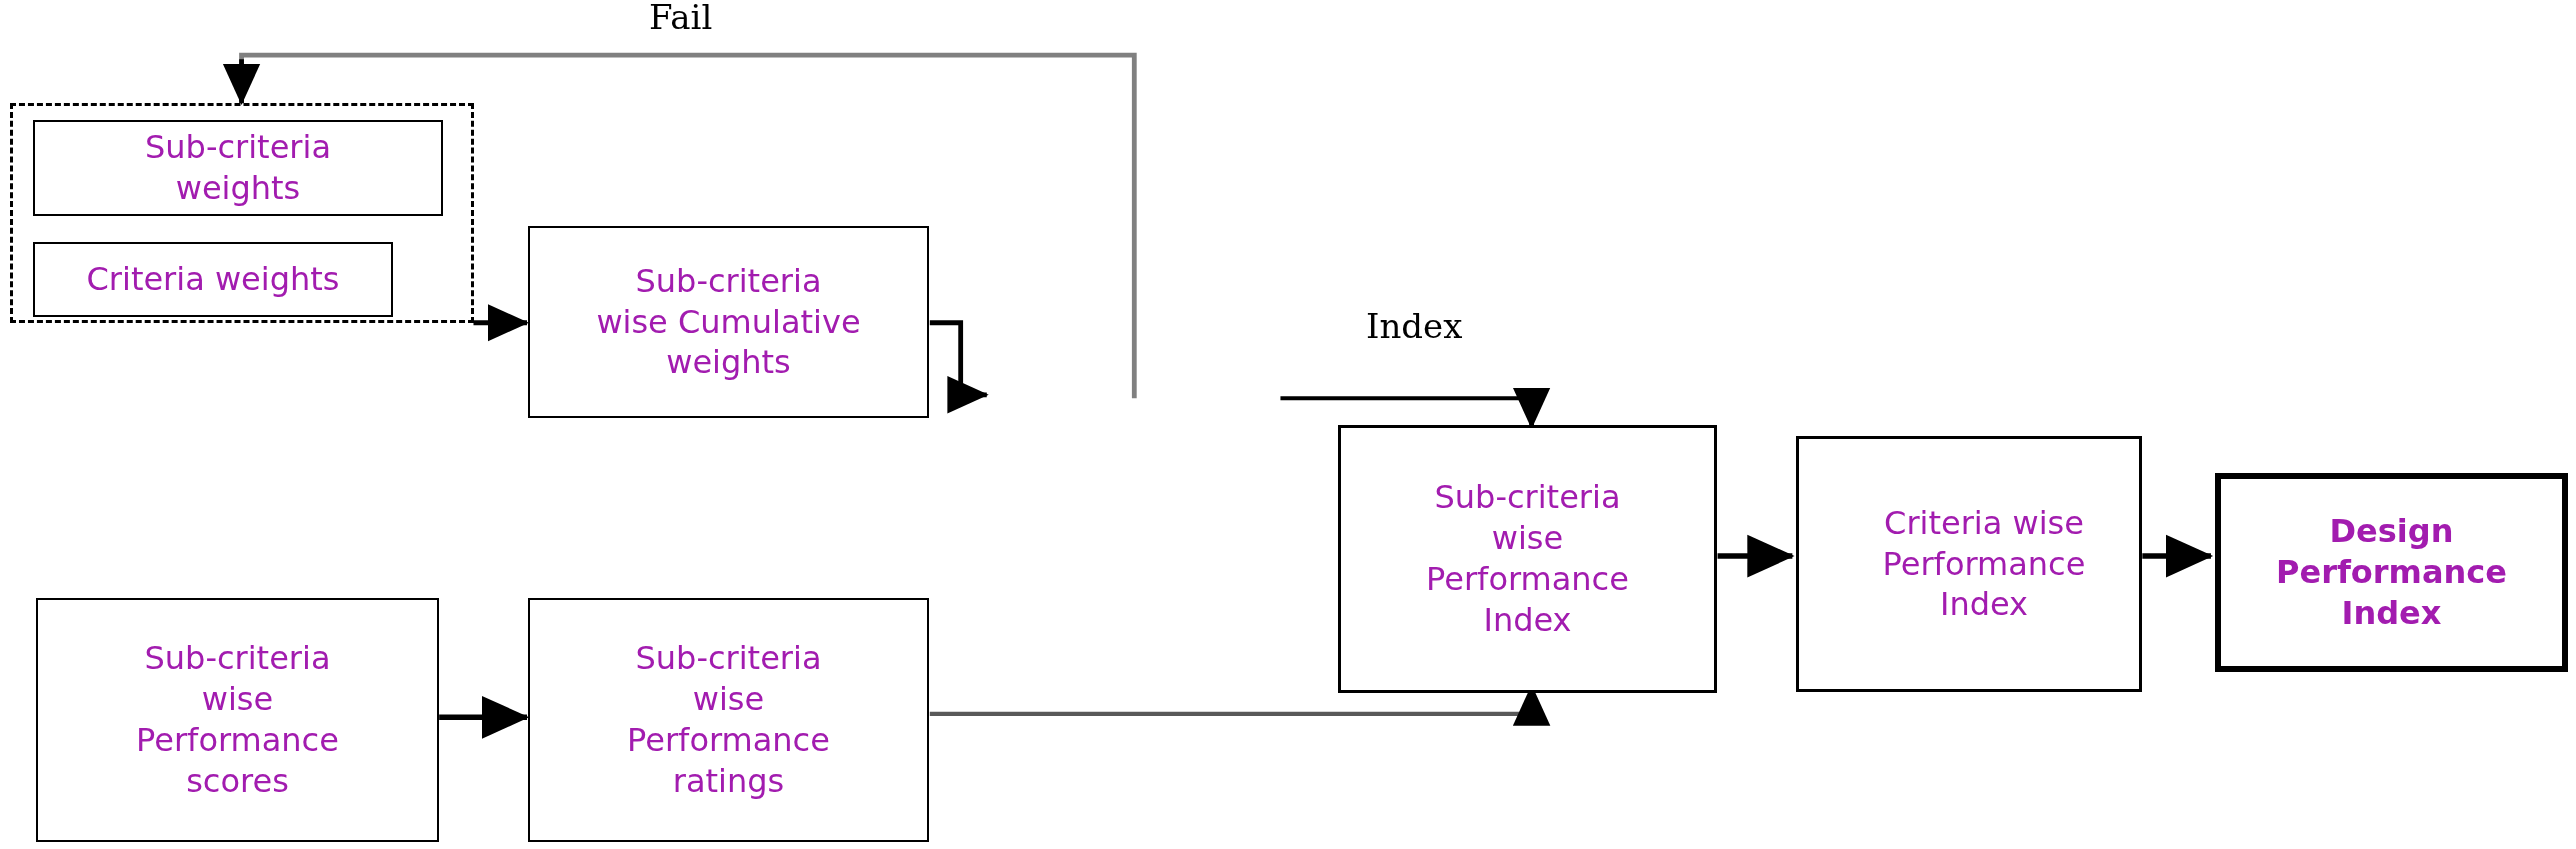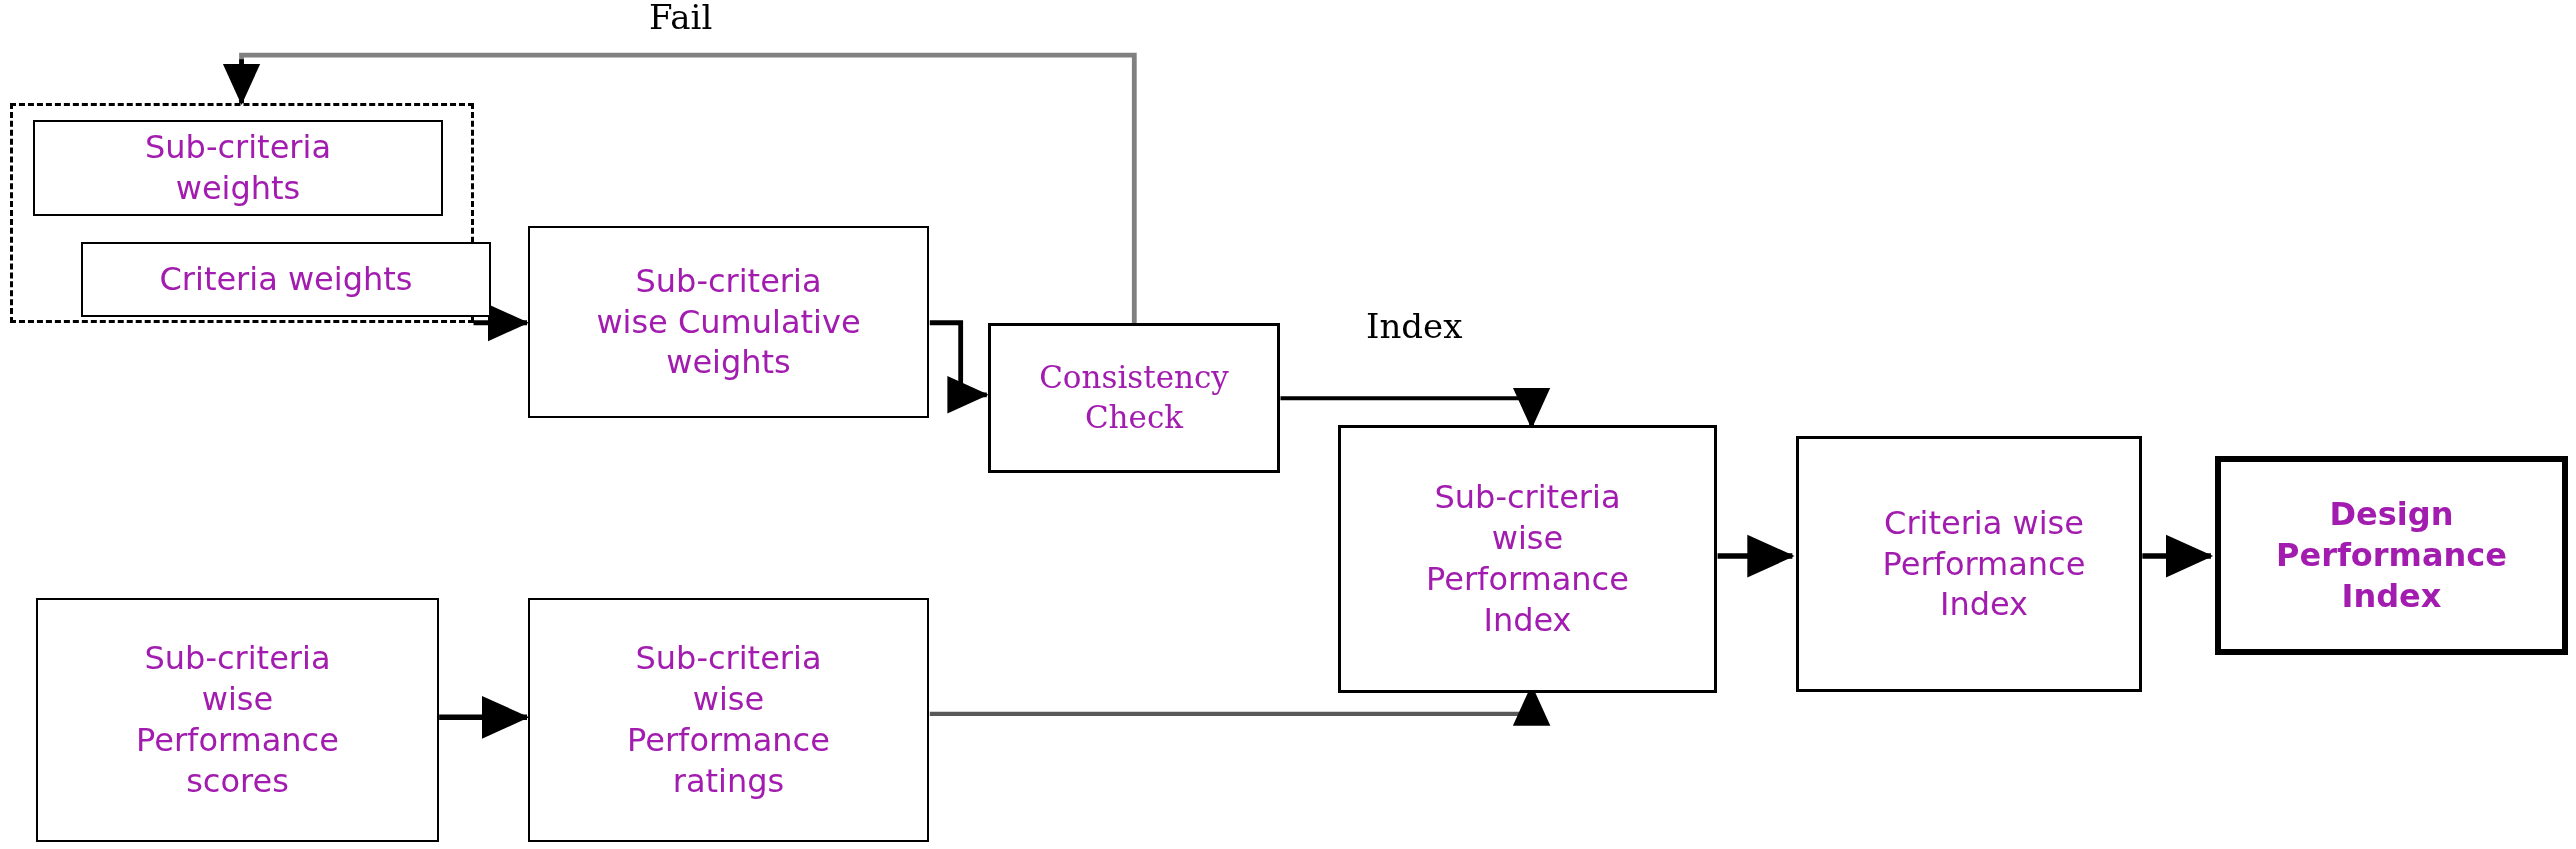--- a/index.html
+++ b/index.html
@@ -37,21 +37,21 @@
     white-space: pre-line;
   }
   .node.sans {
     font-family: "DejaVu Sans", sans-serif;
   }
   .node.serif {
     font-family: "DejaVu Serif", serif;
   }
   .bd-thin   { border: 2.1px solid #000000; }
   .bd-medium { border: 3.4px solid #000000; }
-  .bd-heavy  { border: 6.2px solid #000000; }
+  .bd-heavy  { border: 6.2px solid #000000; margin-top: 17px; }
   .group-dashed {
     position: absolute;
     box-sizing: border-box;
     border: 3.4px dashed #000000;
     background: transparent;
   }
   .edge-label {
     position: absolute;
     font-family: "DejaVu Serif", serif;
     color: #000000;
@@ -104,28 +104,26 @@
       <path d="M1355,1040 L2232,1040 L2232,1012" fill="none" stroke="#595959" stroke-width="6"></path>
       <path d="M2232,1042 L2232,1000" fill="none" stroke="#000000" stroke-width="7" marker-end="url(#arrowBlack)"></path>
     </g>
   </svg>
 
   <div class="group-dashed" style="left:9.6px; top:103px; width:464px; height:220px;"></div>
 
   <div class="node sans bd-thin" style="left:33px; top:120px; width:410px; height:96px; font-size:32px;">Sub-criteria
 weights</div>
 
-  <div class="node sans bd-thin" style="left:33px; top:242px; width:410px; height:75px; font-size:32px;margin-left:48px;">Criteria weights</div>
+  <div class="node sans bd-thin" style="left:33px; top:242px; width:360px; height:75px; font-size:32px;">Criteria weights</div>
 
   <div class="node sans bd-thin" style="left:528px; top:226px; width:401px; height:192px; font-size:32px;">Sub-criteria
 wise Cumulative
 weights</div>
 
-  <div class="node serif bd-medium" style="left:988px; top:323px; width:292px; height:150px; font-size:31px;">Consistency
-Check</div>
 
   <div class="node sans bd-medium" style="left:1338px; top:425px; width:379px; height:268px; font-size:32px;">Sub-criteria
 wise
 Performance
 Index</div>
 
   <div class="node sans bd-medium" style="left:1796px; top:436px; width:346px; height:256px; font-size:32px;padding-left:30px;">Criteria wise
 Performance
 Index</div>
 

